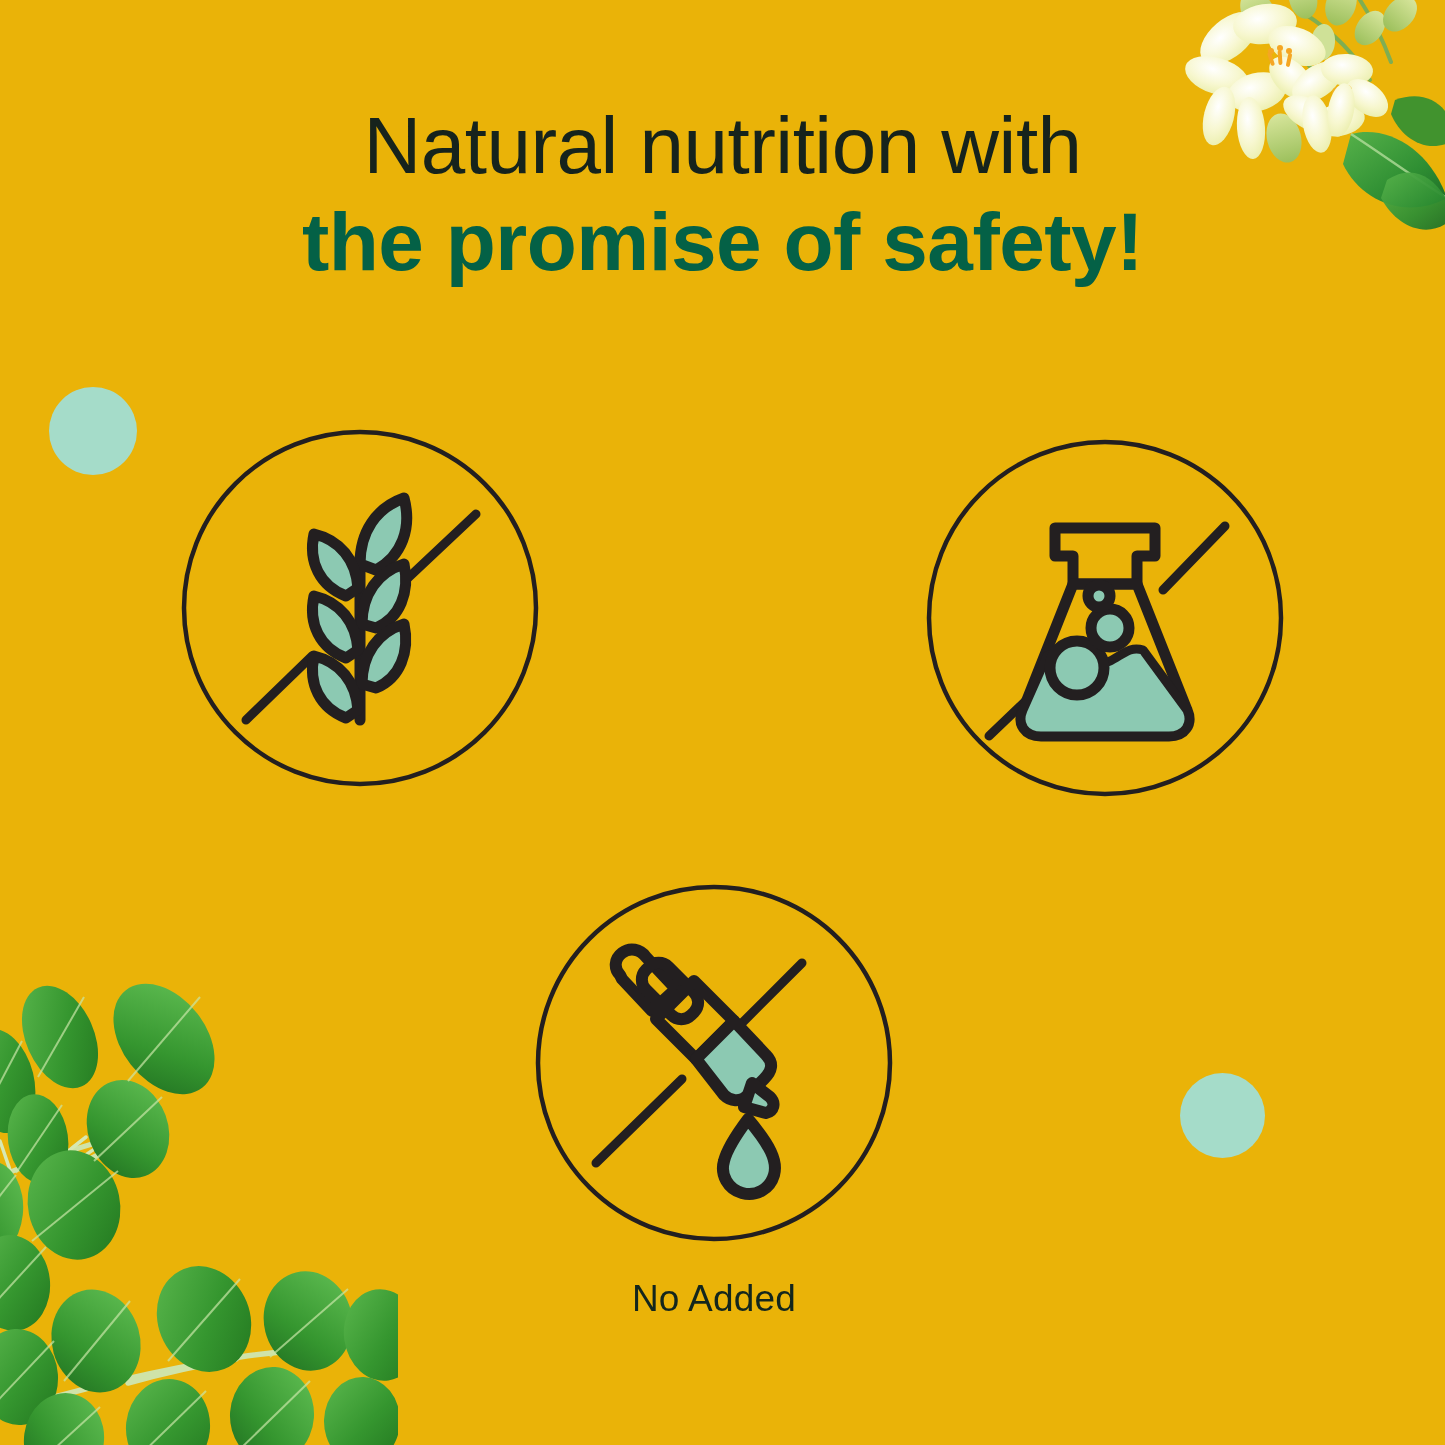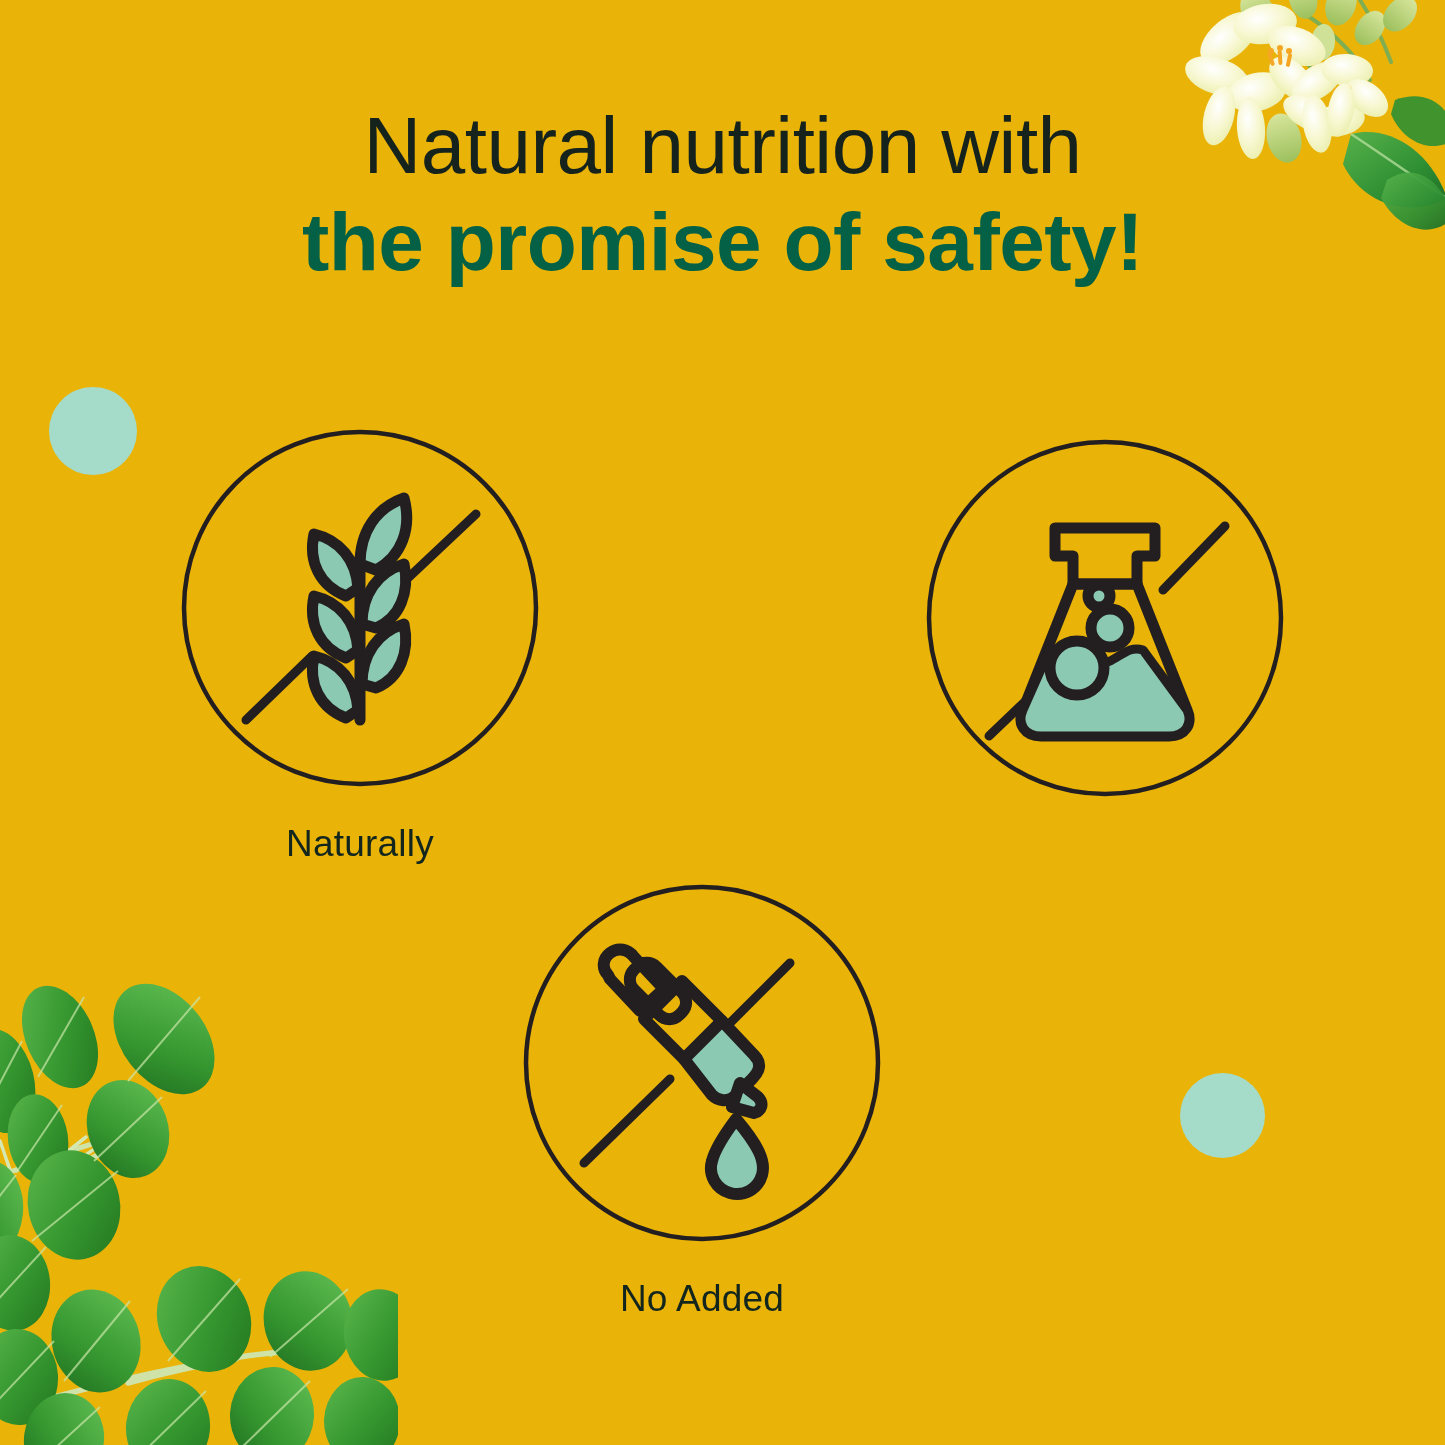--- a/index.html
+++ b/index.html
@@ -74,21 +74,21 @@
     font-size: 37px;
     line-height: 1.18;
     color: #13261d;
     font-weight: 400;
     letter-spacing: 0.2px;
   }
   .feature .caption span { display: block; }
 
   .feature.gluten        { left: 150px; top: 428px; }
   .feature.preservatives { left: 895px; top: 438px; }
-  .feature.colour        { left: 492px; top: 883px; text-align: center; }
+  .feature.colour        { left: 504px; top: 883px; text-align: center; }
 
   
   .botanical { position: absolute; pointer-events: none; }
   .flowers-tr { right: -10px; top: -16px; width: 300px; height: 290px; }
   .leaves-bl  { left: -22px; bottom: -18px; width: 420px; height: 510px; }
 </style>
 </head>
 <body>
 
 <div id="poster">
@@ -275,21 +275,20 @@
 
           <path d="M178 222 C176 194 160 174 134 168 C128 196 140 220 166 230 Z"></path>
 
           <path d="M182 256 C182 226 198 204 224 196 C230 224 220 250 196 260 Z"></path>
 
           <path d="M178 282 C176 254 160 234 134 228 C128 256 140 280 166 290 Z"></path>
         </g>
       </svg>
     </div>
     <div class="caption">
-      <span>Naturally</span>
     </div>
   </div>
 
   <div class="feature preservatives">
     <div class="circle-wrap">
       <svg viewBox="0 0 360 360" xmlns="http://www.w3.org/2000/svg">
         <circle cx="180" cy="180" r="176" fill="none" stroke="#231f20" stroke-width="4.5"></circle>
         <line x1="238" y1="152" x2="300" y2="88" stroke="#231f20" stroke-width="9" stroke-linecap="round"></line>
         <line x1="64" y1="298" x2="112" y2="252" stroke="#231f20" stroke-width="9" stroke-linecap="round"></line>
         <g stroke="#231f20" stroke-width="11" stroke-linejoin="round" stroke-linecap="round">

